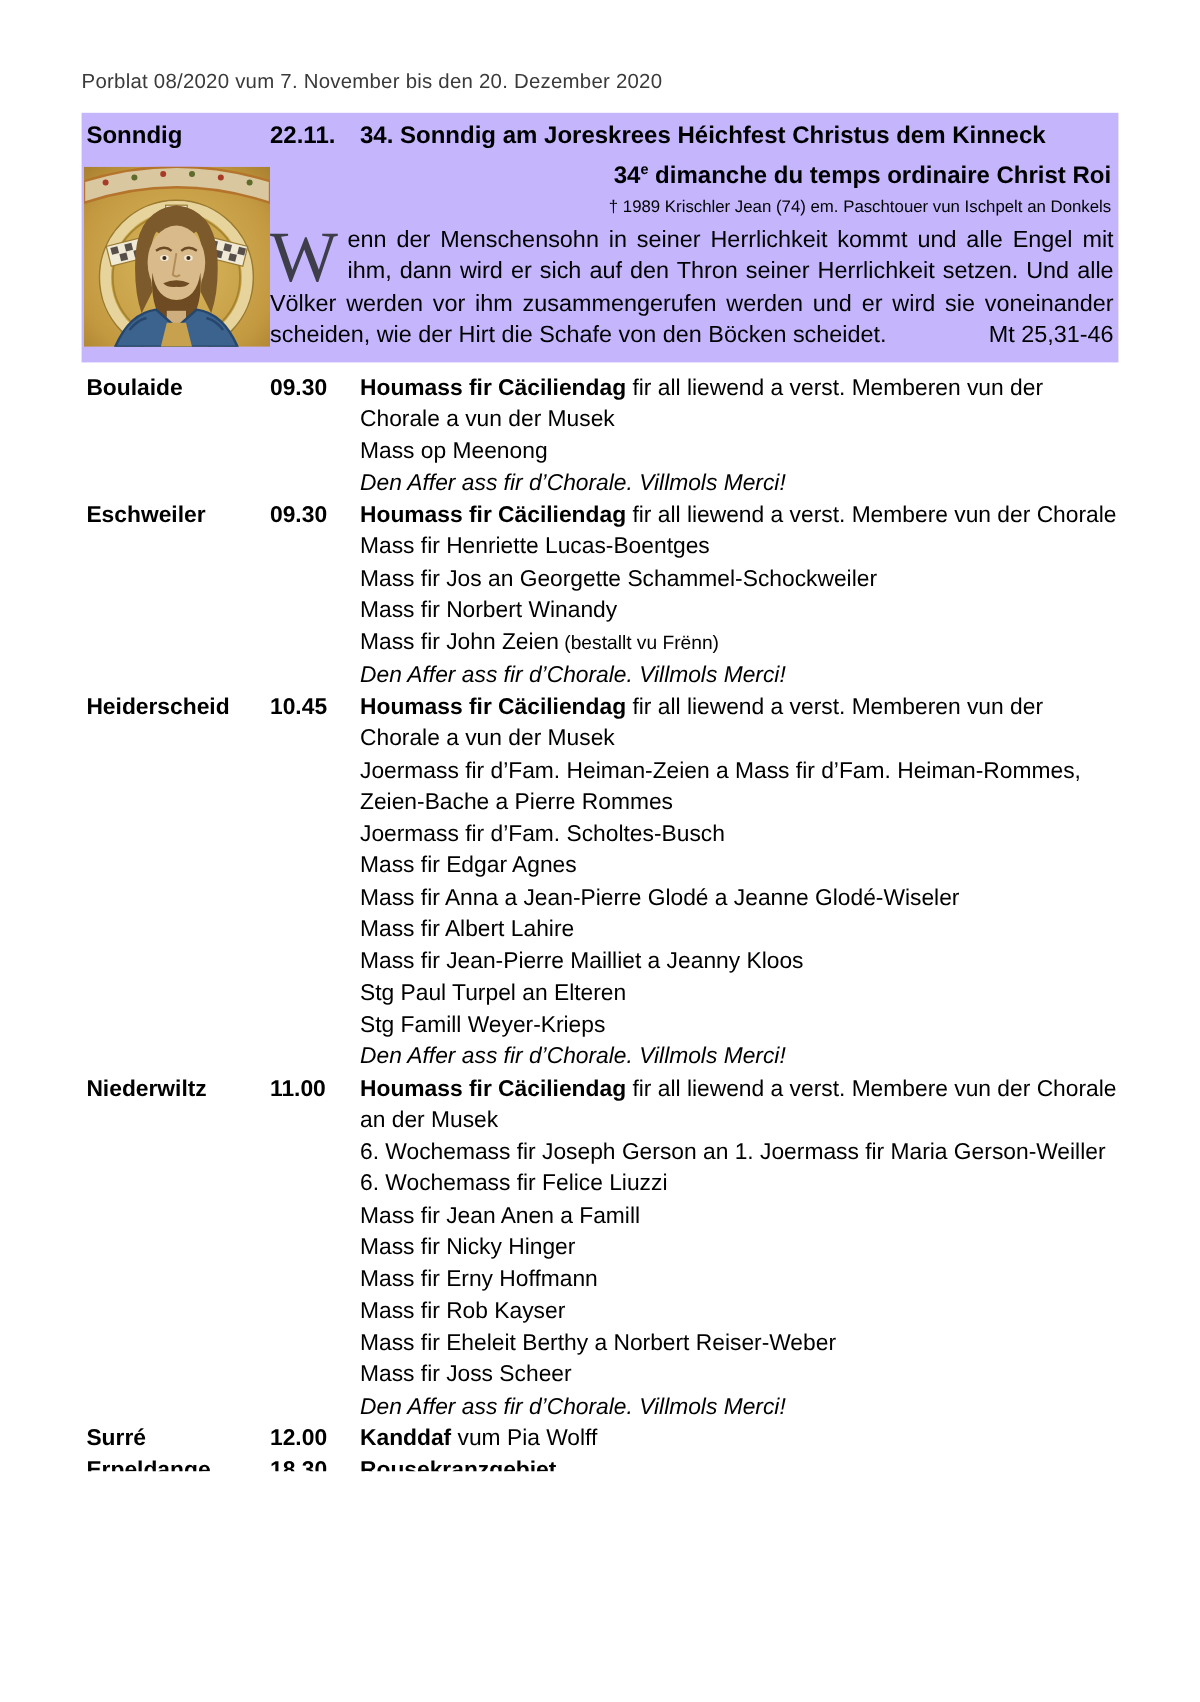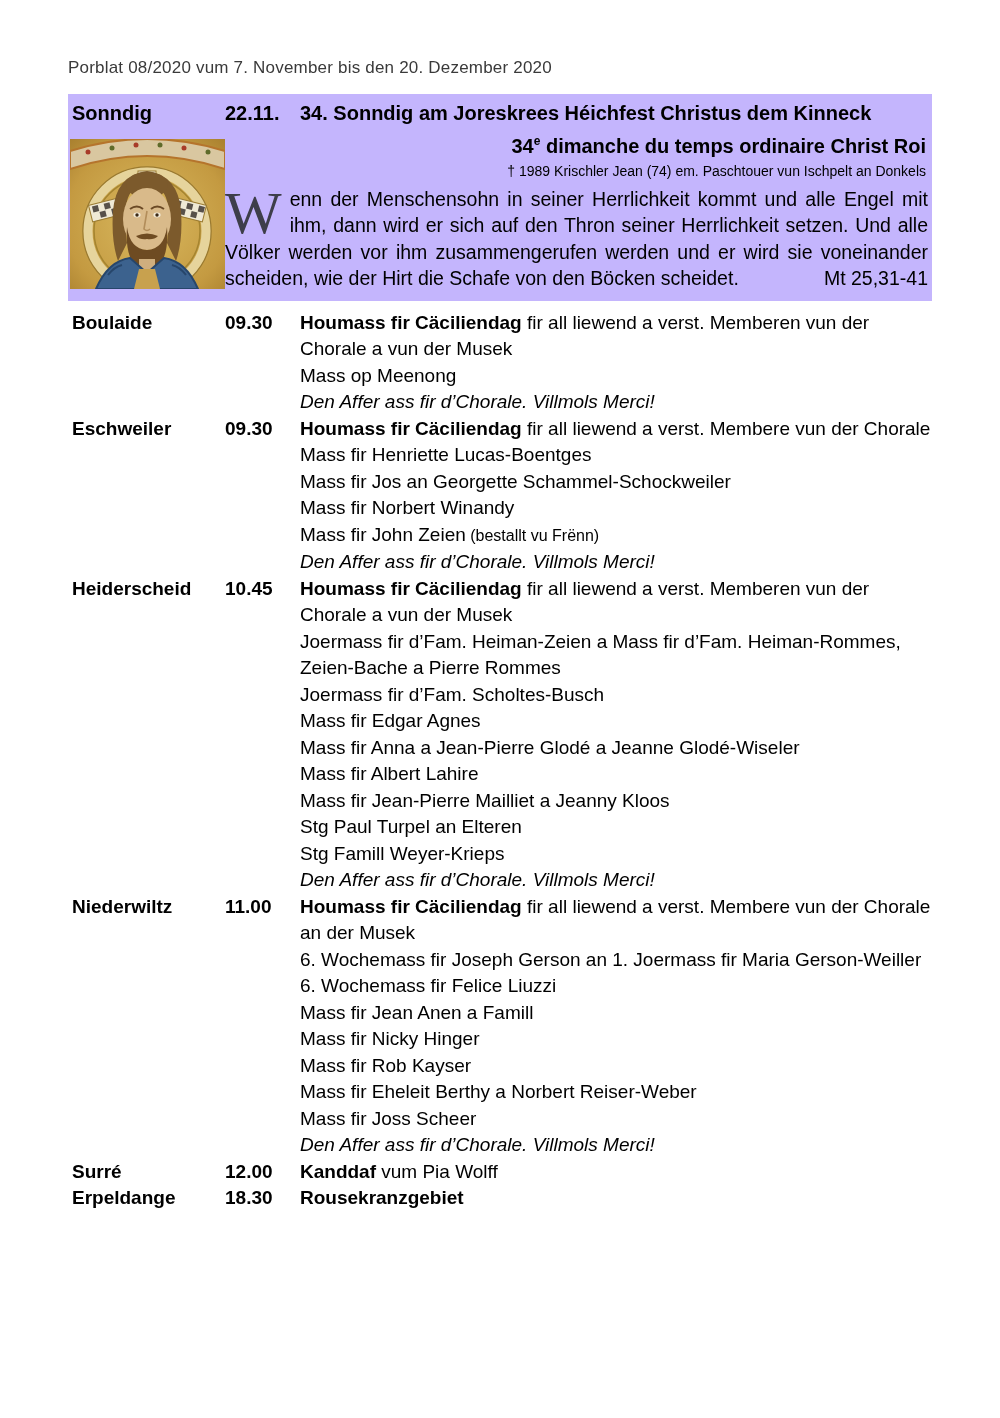--- a/index.html
+++ b/index.html
@@ -176,21 +176,21 @@
       <path d="M57,88 Q55,116 66,128 Q77,136 88,128 Q99,116 97,88 Q94,110 77,111 Q60,110 57,88 Z" fill="#6e4b22"></path>
 
       <rect x="69" y="120" width="16" height="12" fill="#cfae7e"></rect>
       <path d="M26,150 Q38,122 60,119 L77,134 L94,119 Q116,122 128,150 Z" fill="#3c628e" stroke="#27466b" stroke-width="2"></path>
       <path d="M69,130 L85,130 L90,150 L64,150 Z" fill="#c8a14e"></path>
       <path d="M38,136 Q44,128 52,126 M116,136 Q110,128 102,126" stroke="#27466b" stroke-width="2" fill="none"></path>
     </svg>
 
     <div class="gospel">
       <span class="dropcap">W</span><span>enn der Menschensohn in seiner Herrlichkeit kommt und alle Engel mit ihm, dann wird er sich auf den Thron seiner Herrlichkeit setzen. Und alle Völker werden vor ihm zusammengerufen werden und er wird sie voneinander scheiden, wie der Hirt die Schafe von den Böcken scheidet.</span>
-      <span class="gospel-ref">Mt 25,31-41</span>
+      <span class="gospel-ref">Mt 25,31-46</span>
     </div>
   </section>
 
   <section class="schedule">
       <div class="srow">
         <div class="loc">Boulaide</div>
         <div class="time">09.30</div>
         <div class="desc">
           <div class="entry"><span class="lead">Houmass fir Cäciliendag</span><span> fir all liewend a verst. Memberen vun der Chorale a vun der Musek</span></div>
           <div class="entry"><span>Mass op Meenong</span></div>
@@ -227,20 +227,21 @@
       </div>
       <div class="srow">
         <div class="loc">Niederwiltz</div>
         <div class="time">11.00</div>
         <div class="desc">
           <div class="entry"><span class="lead">Houmass fir Cäciliendag</span><span> fir all liewend a verst. Membere vun der Chorale an der Musek</span></div>
           <div class="entry"><span>6. Wochemass fir Joseph Gerson an 1. Joermass fir Maria Gerson-Weiller</span></div>
           <div class="entry"><span>6. Wochemass fir Felice Liuzzi</span></div>
           <div class="entry"><span>Mass fir Jean Anen a Famill</span></div>
           <div class="entry"><span>Mass fir Nicky Hinger</span></div>
+          <div class="entry"><span>Mass fir Erny Hoffmann</span></div>
           <div class="entry"><span>Mass fir Rob Kayser</span></div>
           <div class="entry"><span>Mass fir Eheleit Berthy a Norbert Reiser-Weber</span></div>
           <div class="entry"><span>Mass fir Joss Scheer</span></div>
           <div class="entry italic"><span>Den Affer ass fir d’Chorale. Villmols Merci!</span></div>
         </div>
       </div>
       <div class="srow">
         <div class="loc">Surré</div>
         <div class="time">12.00</div>
         <div class="desc">

